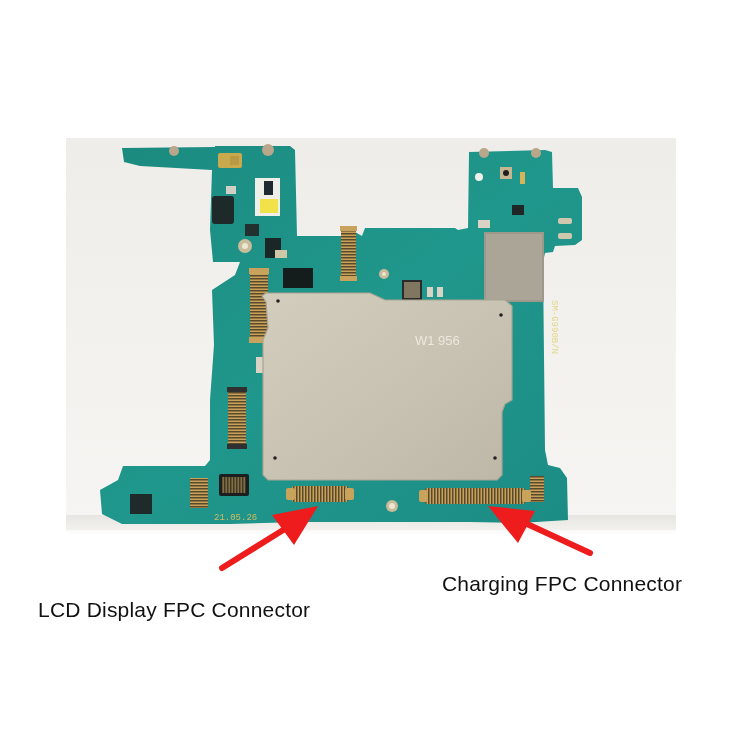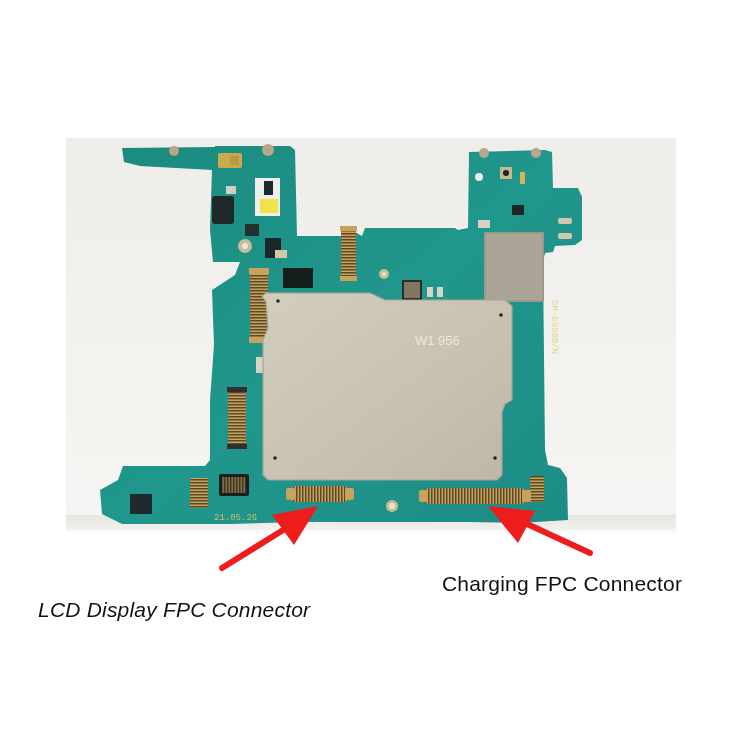--- a/index.html
+++ b/index.html
@@ -3,21 +3,21 @@
 <meta charset="utf-8">
 <style>
   html, body { margin:0; padding:0; background:#ffffff; }
   body { width:750px; height:750px; position:relative; overflow:hidden; font-family:"Liberation Sans", sans-serif; }
   .photo-bg { position:absolute; left:66px; top:138px; width:610px; height:392px;
     background: linear-gradient(180deg,#efede9 0%, #f3f2ef 60%, #f6f5f3 100%); }
   .photo-bg-fade { position:absolute; left:66px; top:515px; width:610px; height:20px;
     background: linear-gradient(180deg, rgba(230,228,224,0.9), rgba(255,255,255,0)); }
   svg.pcb { position:absolute; left:0; top:0; }
   .label { position:absolute; color:#111111; font-size:21px; letter-spacing:0.2px; white-space:nowrap; }
-  .label-lcd { left:38px; top:598px;font-style:italic; }
+  .label-lcd { left:38px; top:598px; }
   .label-charging { left:442px; top:572px; }
 </style>
 </head>
 <body>
 
 <div class="photo-bg"></div>
 <div class="photo-bg-fade"></div>
 
 <svg class="pcb" width="750" height="750" viewBox="0 0 750 750">
   <defs>

